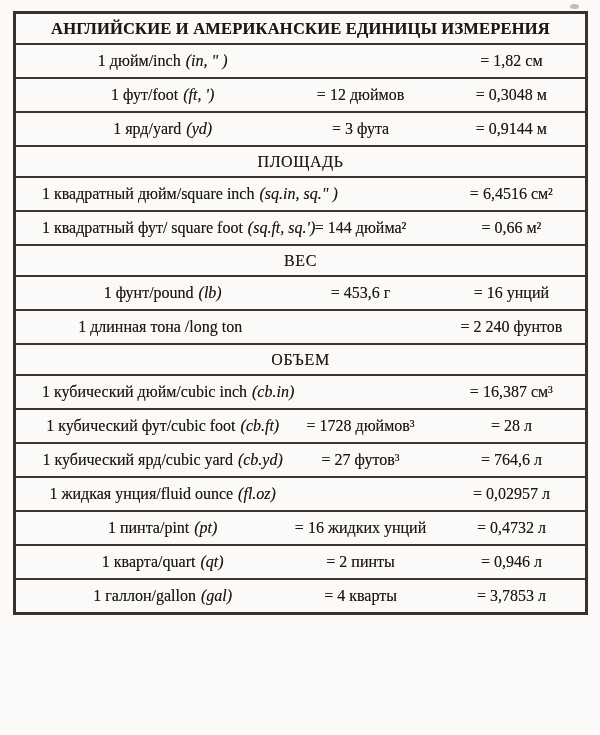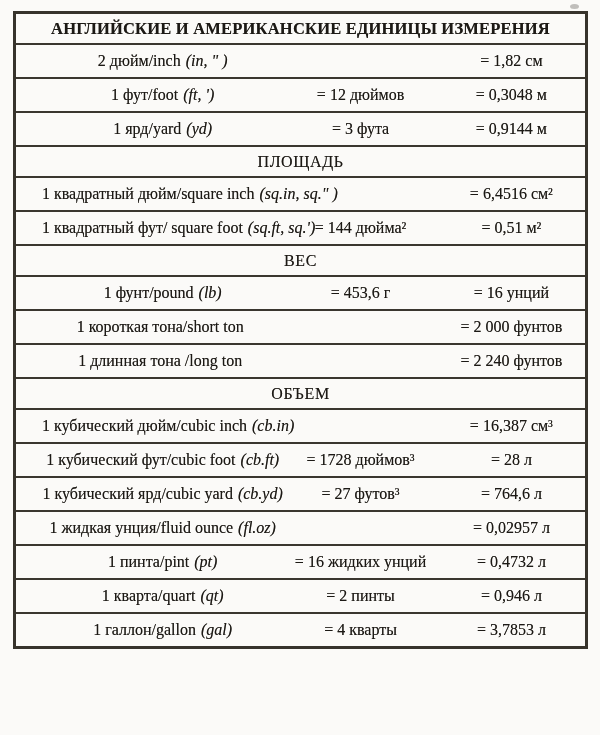--- a/index.html
+++ b/index.html
@@ -79,21 +79,21 @@
       <col style="width:47%">
       <col style="width:27%">
       <col style="width:26%">
     </colgroup>
     <tbody>
       <tr class="title-row">
         <td colspan="3">АНГЛИЙСКИЕ И АМЕРИКАНСКИЕ ЕДИНИЦЫ ИЗМЕРЕНИЯ</td>
       </tr>
 
       <tr class="data-row">
-        <td class="unit"><span>2 дюйм/inch</span><span class="abbr">(in, " )</span></td>
+        <td class="unit"><span>1 дюйм/inch</span><span class="abbr">(in, " )</span></td>
         <td class="conv"></td>
         <td class="metric">= 1,82 см</td>
       </tr>
       <tr class="data-row">
         <td class="unit"><span>1 фут/foot</span><span class="abbr">(ft, ')</span></td>
         <td class="conv">= 12 дюймов</td>
         <td class="metric">= 0,3048 м</td>
       </tr>
       <tr class="data-row">
         <td class="unit"><span>1 ярд/yard</span><span class="abbr">(yd)</span></td>
@@ -105,35 +105,30 @@
         <td colspan="3">ПЛОЩАДЬ</td>
       </tr>
       <tr class="data-row">
         <td class="unit"><span>1 квадратный дюйм/square inch</span><span class="abbr">(sq.in, sq." )</span></td>
         <td class="conv"></td>
         <td class="metric">= 6,4516 см²</td>
       </tr>
       <tr class="data-row">
         <td class="unit"><span>1 квадратный фут/ square foot</span><span class="abbr">(sq.ft, sq.')</span></td>
         <td class="conv">= 144 дюйма²</td>
-        <td class="metric">= 0,51 м²</td>
+        <td class="metric">= 0,66 м²</td>
       </tr>
 
       <tr class="section-row">
         <td colspan="3">ВЕС</td>
       </tr>
       <tr class="data-row">
         <td class="unit"><span>1 фунт/pound</span><span class="abbr">(lb)</span></td>
         <td class="conv">= 453,6 г</td>
         <td class="metric">= 16 унций</td>
-      </tr>
-      <tr class="data-row">
-        <td class="unit"><span>1 короткая тона/short ton</span><span class="abbr"></span></td>
-        <td class="conv"></td>
-        <td class="metric">= 2 000 фунтов</td>
       </tr>
       <tr class="data-row">
         <td class="unit"><span>1 длинная тона /long ton</span><span class="abbr"></span></td>
         <td class="conv"></td>
         <td class="metric">= 2 240 фунтов</td>
       </tr>
 
       <tr class="section-row">
         <td colspan="3">ОБЪЕМ</td>
       </tr>

